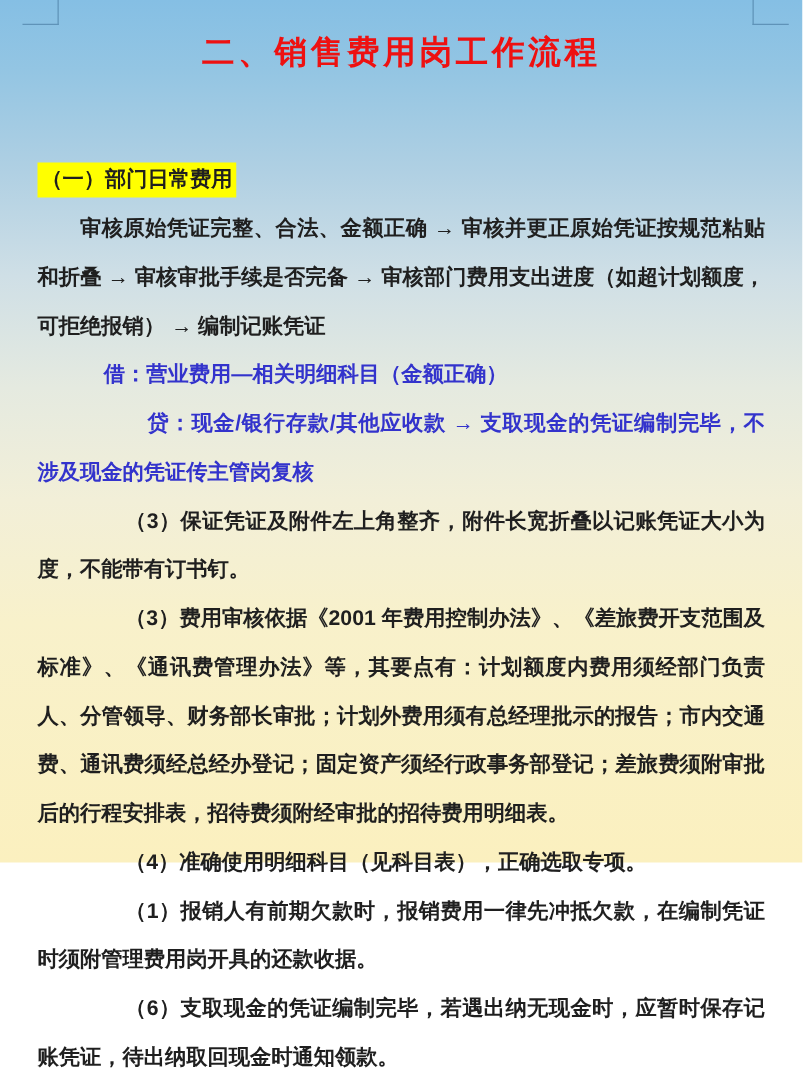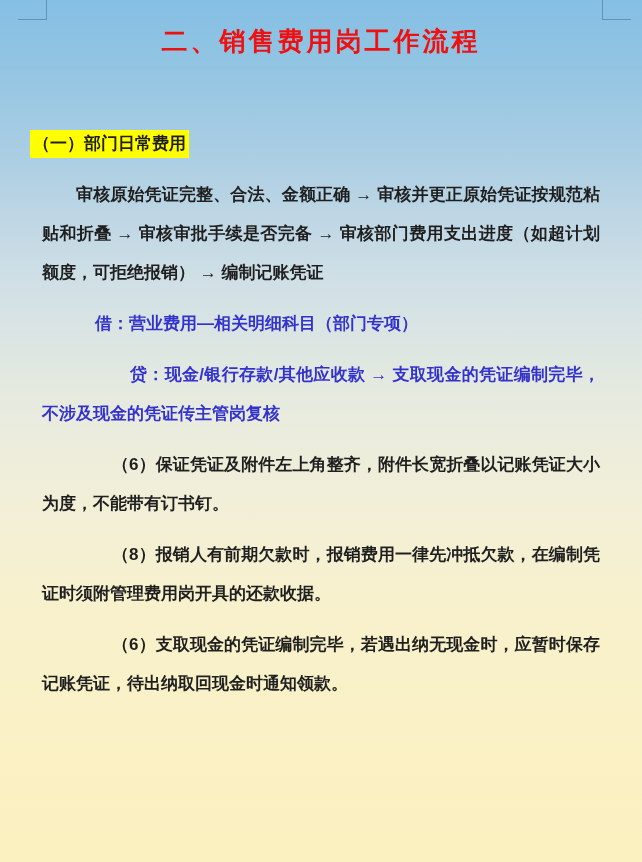--- a/index.html
+++ b/index.html
@@ -8,21 +8,21 @@
   }
   body {
     width: 642px;
     height: 862px;
     font-family: "Liberation Sans", "DejaVu Sans", sans-serif;
     overflow: hidden;
   }
   .page {
     position: relative;
     width: 642px;
-    height: 862px;
+    height: 690px;
     background: linear-gradient(180deg,
       #85bfe4 0%,
       #93c5e3 8%,
       #b0d0e3 20%,
       #cfdfe6 32%,
       #e5eae0 45%,
       #f2efd8 58%,
       #f8f1cb 72%,
       #fbf0bf 100%);
     box-sizing: border-box;
@@ -53,21 +53,21 @@
   }
   .content {
     padding: 26px 30px 0 30px;
     font-size: 17px;
     font-weight: 700;
     color: #1f1f1f;
     line-height: 39px;
     text-align: justify;
   }
   .para {
-    margin: 12px;
+    margin: 0;
   }
   .heading-line {
     margin: 0;
   }
   .hl {
     display: inline-block;
     line-height: 26px;
     padding: 1px 3px;
     margin-top: 45px;
   }
@@ -86,27 +86,29 @@
   <div class="crop-mark tr"></div>
 
   <div class="doc-title" style="color:#ee1111;">二、销售费用岗工作流程</div>
 
   <div class="content">
 
     <p class="heading-line"><span class="hl" style="background:#ffff00;">（一）部门日常费用</span></p>
 
     <p class="para indent-2">审核原始凭证完整、合法、金额正确 → 审核并更正原始凭证按规范粘贴和折叠 → 审核审批手续是否完备 → 审核部门费用支出进度（如超计划额度，可拒绝报销） → 编制记账凭证</p>
 
-    <p class="para indent-3" style="color:#3333cc;">借：营业费用—相关明细科目（部门专项）</p>
+    <p class="para indent-3" style="color:#3333cc;">借：营业费用—相关明细科目（金额正确）</p>
 
     <p class="para indent-5" style="color:#3333cc;">贷：现金/银行存款/其他应收款 → 支取现金的凭证编制完毕，不涉及现金的凭证传主管岗复核</p>
 
 
-    <p class="para indent-4">（6）保证凭证及附件左上角整齐，附件长宽折叠以记账凭证大小为度，不能带有订书钉。</p>
+    <p class="para indent-4">（3）保证凭证及附件左上角整齐，附件长宽折叠以记账凭证大小为度，不能带有订书钉。</p>
 
+    <p class="para indent-4">（3）费用审核依据《2001 年费用控制办法》、《差旅费开支范围及标准》、《通讯费管理办法》等，其要点有：计划额度内费用须经部门负责人、分管领导、财务部长审批；计划外费用须有总经理批示的报告；市内交通费、通讯费须经总经办登记；固定资产须经行政事务部登记；差旅费须附审批后的行程安排表，招待费须附经审批的招待费用明细表。</p>
 
+    <p class="para indent-4">（4）准确使用明细科目（见科目表），正确选取专项。</p>
 
-    <p class="para indent-4">（8）报销人有前期欠款时，报销费用一律先冲抵欠款，在编制凭证时须附管理费用岗开具的还款收据。</p>
+    <p class="para indent-4">（1）报销人有前期欠款时，报销费用一律先冲抵欠款，在编制凭证时须附管理费用岗开具的还款收据。</p>
 
     <p class="para indent-4">（6）支取现金的凭证编制完毕，若遇出纳无现金时，应暂时保存记账凭证，待出纳取回现金时通知领款。</p>
 
   </div>
 </div>
 
 </body></html>

